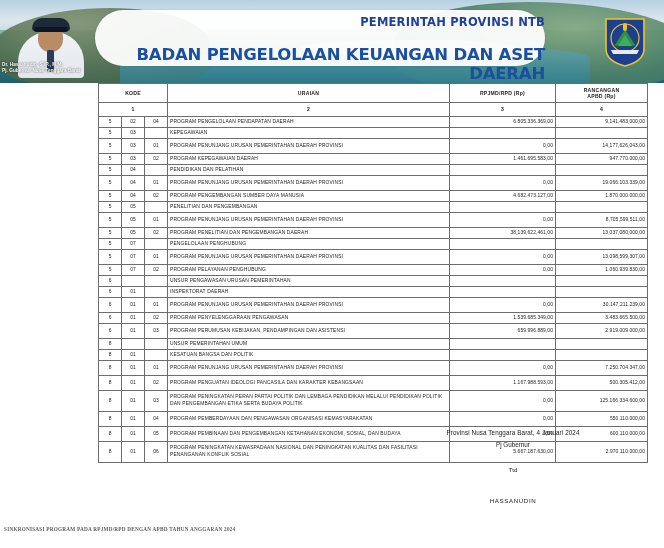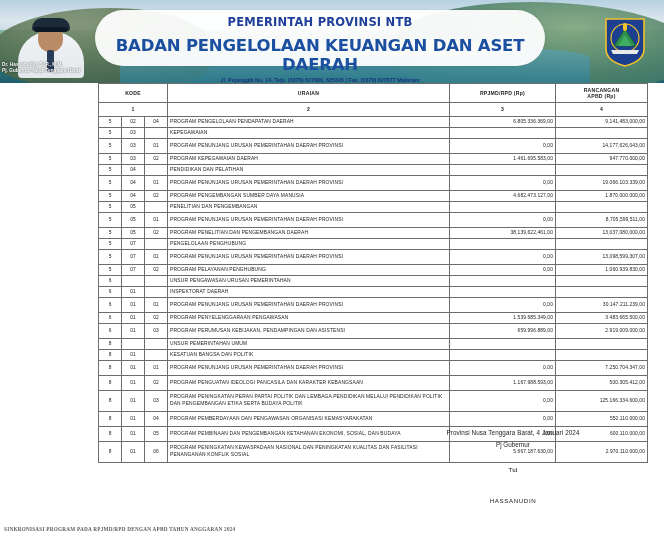--- a/index.html
+++ b/index.html
@@ -116,33 +116,33 @@
   }
 
   
   .plate {
     position: absolute;
     left: 95px; top: 10px;
     width: 450px; height: 56px;
     background: rgba(255,255,255,.94);
     border-radius: 28px;
     z-index: 5;
-    text-align: center;
+    text-align: right;
     box-shadow: 0 0 2px rgba(0,0,0,.15);
   }
   .plate .l1 {
     margin-top: 5px;
     font-size: 11.5px;
     font-weight: bold;
     color: #21409a;
     letter-spacing: .2px;
     font-family: "DejaVu Sans", sans-serif;
   }
   .plate .l2 {
-    margin-top: 7px;
+    margin-top: 16px;
     font-size: 16.5px;
     font-weight: bold;
     color: #1b4fa0;
     letter-spacing: -0.2px;
     font-family: "DejaVu Sans", sans-serif;
   }
   .plate .l3 {
     margin-top: 3px;
     font-size: 5.4px;
     font-weight: bold;

